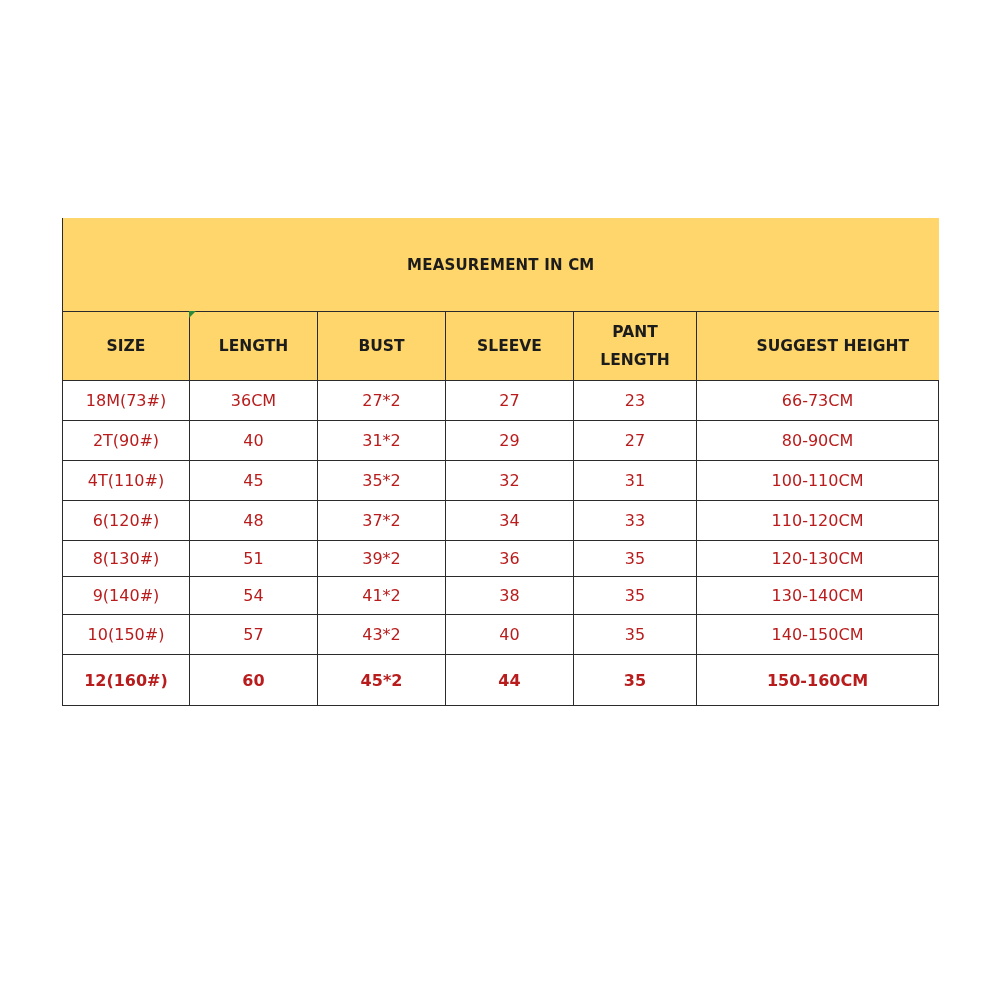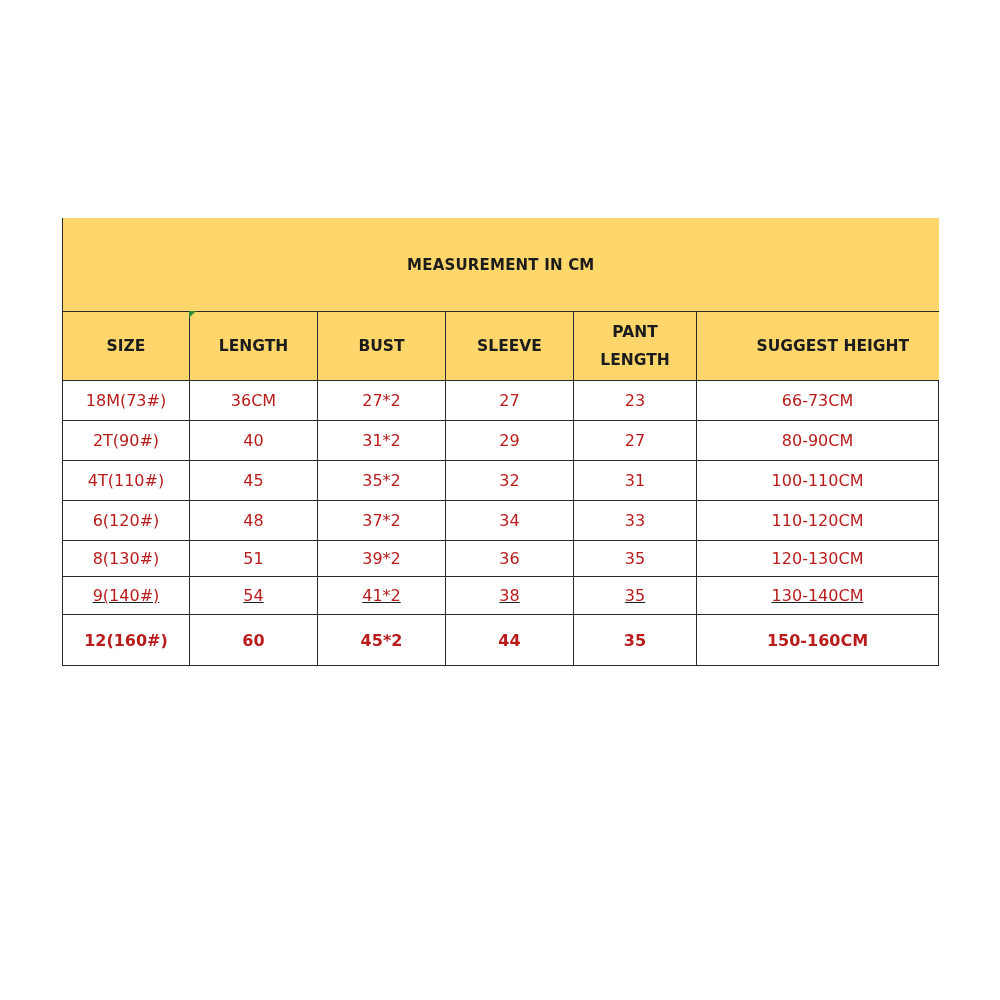--- a/index.html
+++ b/index.html
@@ -144,27 +144,35 @@
       <td>110-120CM</td>
     </tr>
     <tr class="data-row" style="height: 36px;">
       <td>8(130#)</td>
       <td>51</td>
       <td>39*2</td>
       <td>36</td>
       <td>35</td>
       <td>120-130CM</td>
     </tr>
-    <tr class="data-row" style="height: 38px; text-decoration: underline;">
+    <tr class="data-row" style="height: 38px;">
       <td>9(140#)</td>
       <td>54</td>
       <td>41*2</td>
       <td>38</td>
       <td>35</td>
       <td>130-140CM</td>
+    </tr>
+    <tr class="data-row" style="height: 40px;">
+      <td>10(150#)</td>
+      <td>57</td>
+      <td>43*2</td>
+      <td>40</td>
+      <td>35</td>
+      <td>140-150CM</td>
     </tr>
     <tr class="data-row" style="height: 51px; font-weight: bold;">
       <td>12(160#)</td>
       <td>60</td>
       <td>45*2</td>
       <td>44</td>
       <td>35</td>
       <td>150-160CM</td>
     </tr>
   </tbody>

